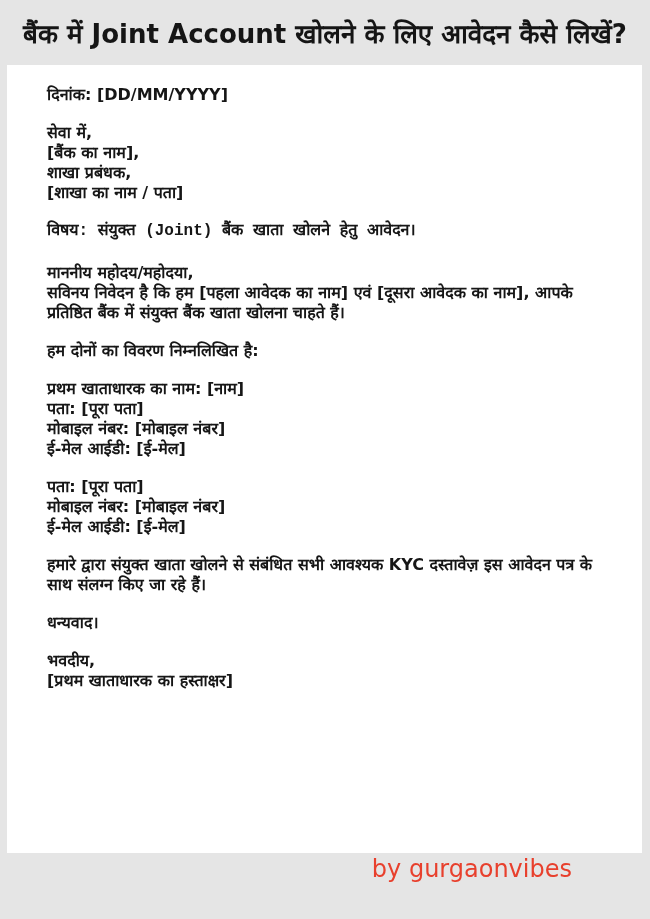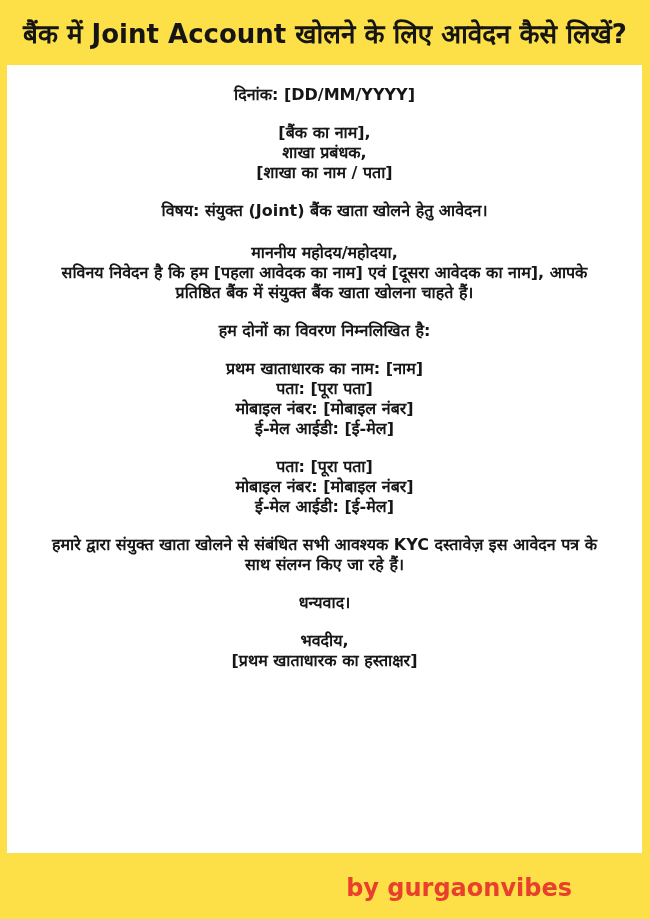--- a/index.html
+++ b/index.html
@@ -1,21 +1,21 @@
 <!DOCTYPE html>
 <html lang="hi"><head>
 <meta charset="utf-8">
 <title>Joint Account Application Letter</title>
 <style>
   html, body { margin: 0; padding: 0; }
   .page {
     position: relative;
     width: 650px;
     height: 919px;
-    background: #fde047;
+    background: #e5e5e5;
     font-family: "DejaVu Sans", sans-serif;
     overflow: hidden;
   }
   .page-title {
     position: absolute;
     top: 0; left: 0;
     width: 100%;
     height: 66px;
     display: flex;
     align-items: center;
@@ -28,53 +28,53 @@
   }
   .letter-card {
     position: absolute;
     left: 7px;
     top: 65px;
     width: 635px;
     height: 788px;
     background: #FFFFFF;
     box-sizing: border-box;
     padding: 20px 40px 0 40px;
-    text-align: center;
     color: #161616;
     font-size: 16px;
     font-weight: 700;
     line-height: 20px;
   }
   .block { margin: 0 0 18px 0; }
   .block p { margin: 0; }
-  .subject-block { margin-bottom: 22px; }
+  .subject-block { margin-bottom: 22px; font-family: Liberation Mono, monospace; }
   .credit {
     position: absolute;
-    top: 874px;
+    top: 855px;
     right: 78px;
     font-size: 24px;
-    font-weight: 700;
+    font-weight: 400;
     color: #E8402D;
     line-height: 28px;
   }
 </style>
 </head>
 <body>
 
 <div class="page">
 
   <div class="page-title">बैंक में Joint Account खोलने के लिए आवेदन कैसे लिखें?</div>
 
   <div class="letter-card">
 
     <div class="block">
       <p>दिनांक: [DD/MM/YYYY]</p>
     </div>
 
     <div class="block">
+      <p>सेवा में,</p>
       <p>[बैंक का नाम],</p>
       <p>शाखा प्रबंधक,</p>
       <p>[शाखा का नाम / पता]</p>
     </div>
 
     <div class="block subject-block">
       <p>विषय: संयुक्त (Joint) बैंक खाता खोलने हेतु आवेदन।</p>
     </div>
 
     <div class="block">

